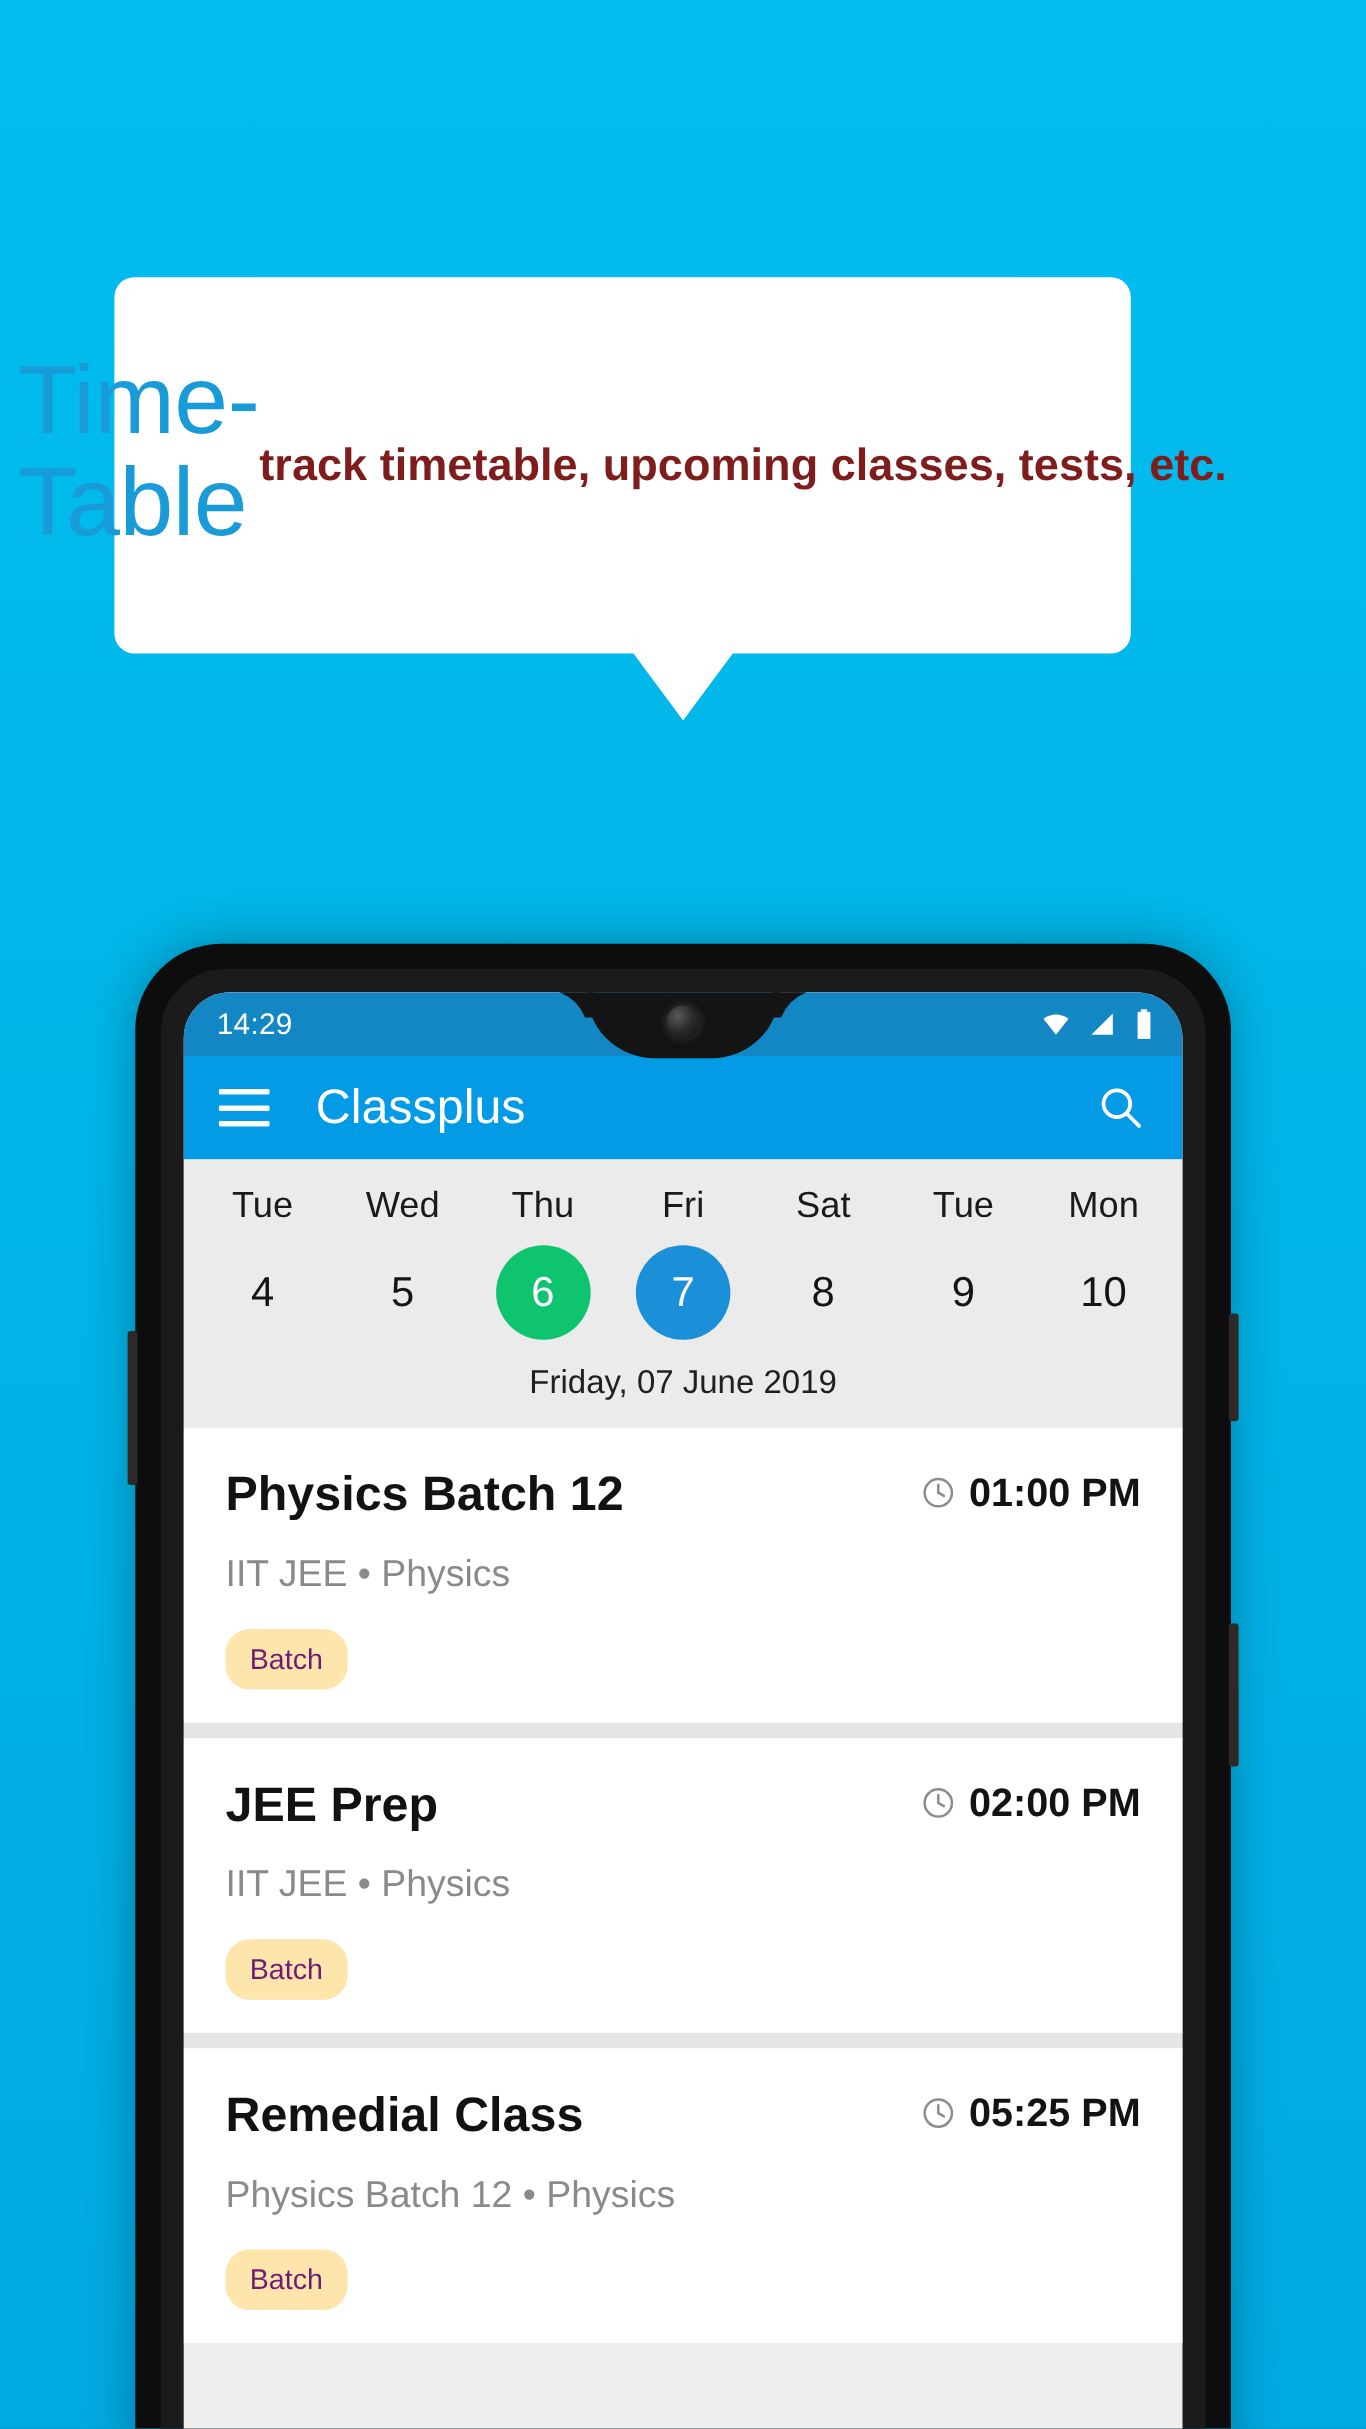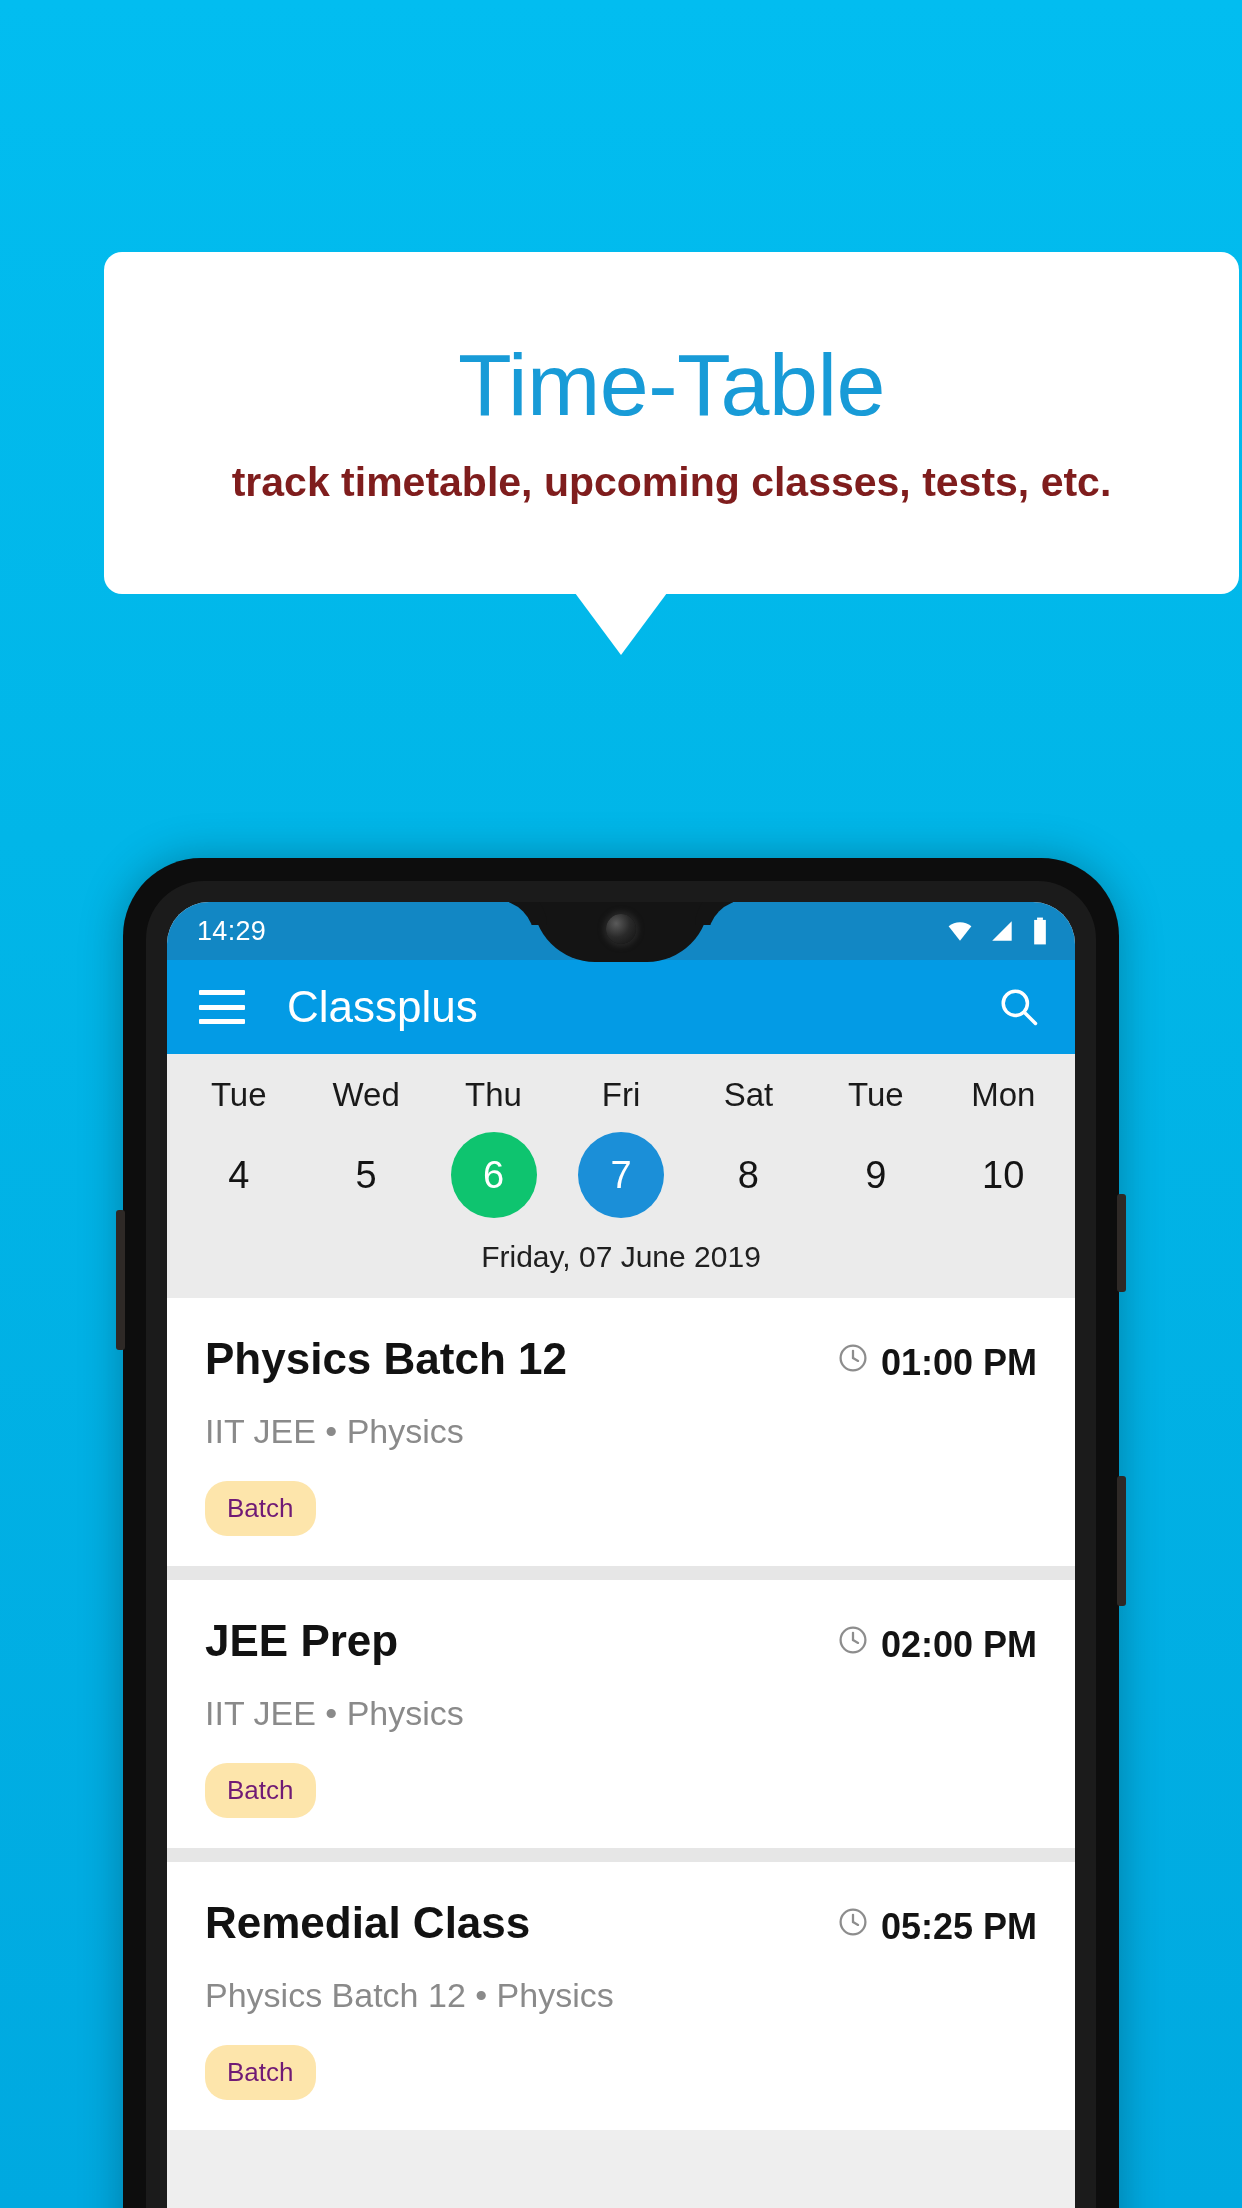--- a/index.html
+++ b/index.html
@@ -20,27 +20,27 @@
     height: 2208px;
     background: linear-gradient(180deg, #02bdf0 0%, #01b6e8 38%, #00a9e0 100%);
     overflow: hidden;
   }
 
   
   .bubble {
     position: absolute;
     left: 104px;
     top: 252px;
-    width: 1135px;
+    width: 924px;
     height: 342px;
     background: #ffffff;
     border-radius: 18px;
     box-sizing: border-box;
     display: flex;
-    flex-direction: column;
+    flex-direction: row;
     align-items: center;
     justify-content: center;
   }
   .bubble-title {
     font-size: 88px;
     color: #189bd7;
     font-weight: 400;
     letter-spacing: -0.5px;
     line-height: 1.05;
     margin: 0 0 26px 0;
@@ -262,20 +262,21 @@
     align-items: baseline;
     justify-content: space-between;
   }
   .card-title {
     font-size: 44px;
     font-weight: bold;
     color: #121212;
   }
   .card-time {
     display: flex;
+    align-items: center;
     gap: 12px;
     font-size: 36px;
     font-weight: bold;
     color: #131313;
     white-space: nowrap;
   }
   .clock-ico { width: 32px; height: 32px; flex: none; }
   .card-sub {
     font-size: 34px;
     color: #8a8a8a;

